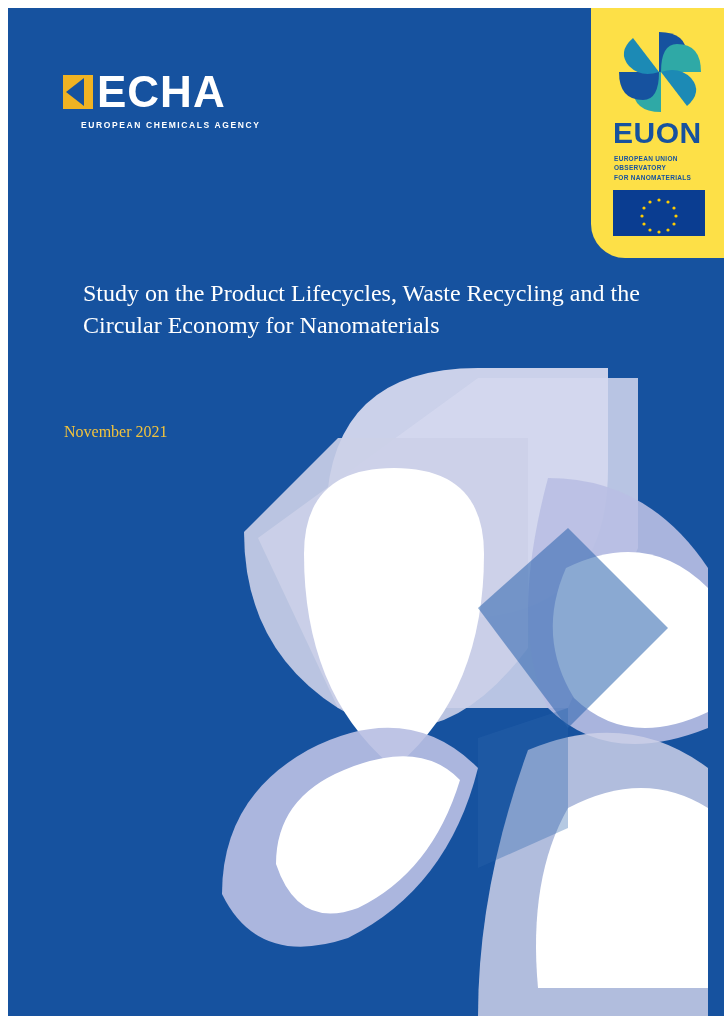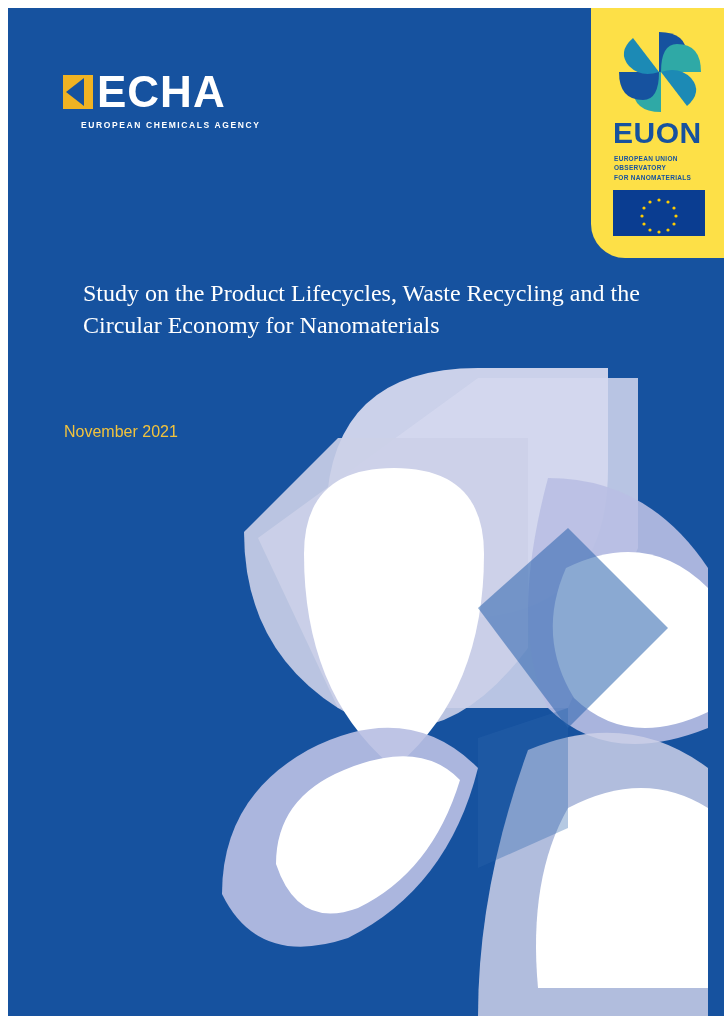--- a/index.html
+++ b/index.html
@@ -150,21 +150,21 @@
     font-family: "Liberation Serif", serif;
     font-size: 24px;
     line-height: 1.33;
     color: #ffffff;
     margin-left: 20px;
   }
   .date {
     position: absolute;
     left: 56px;
     top: 415px;
-    font-family: Liberation Sans, sans-serif;
+    font-family: Liberation Serif, serif;
     font-size: 16px;
     color: #f2c33d;
   }
 </style>
 </head>
 <body>
 
 <div class="page">
   <div class="cover">
 

